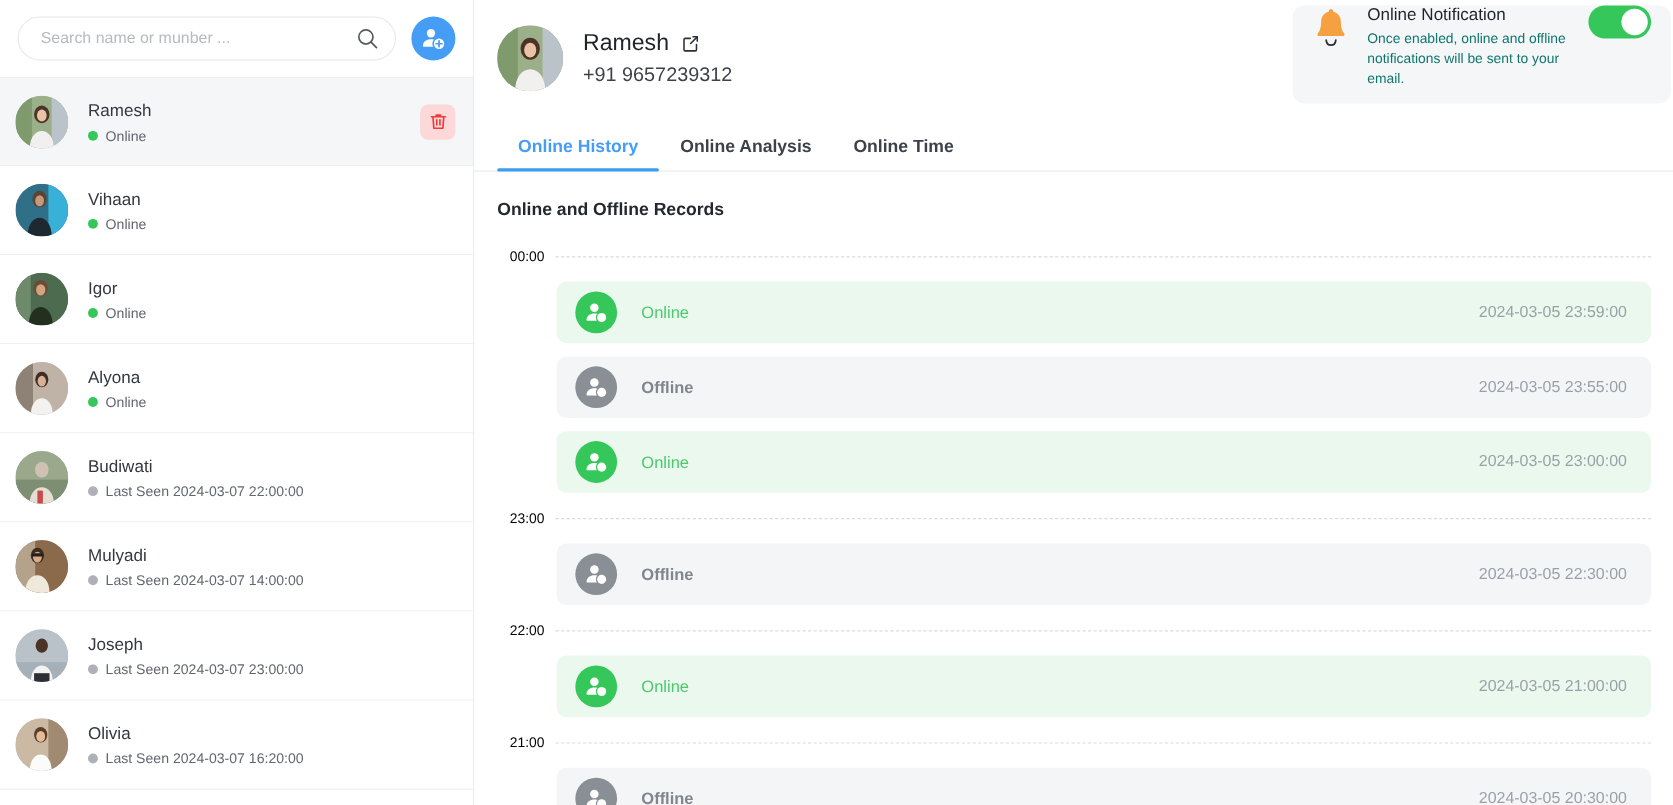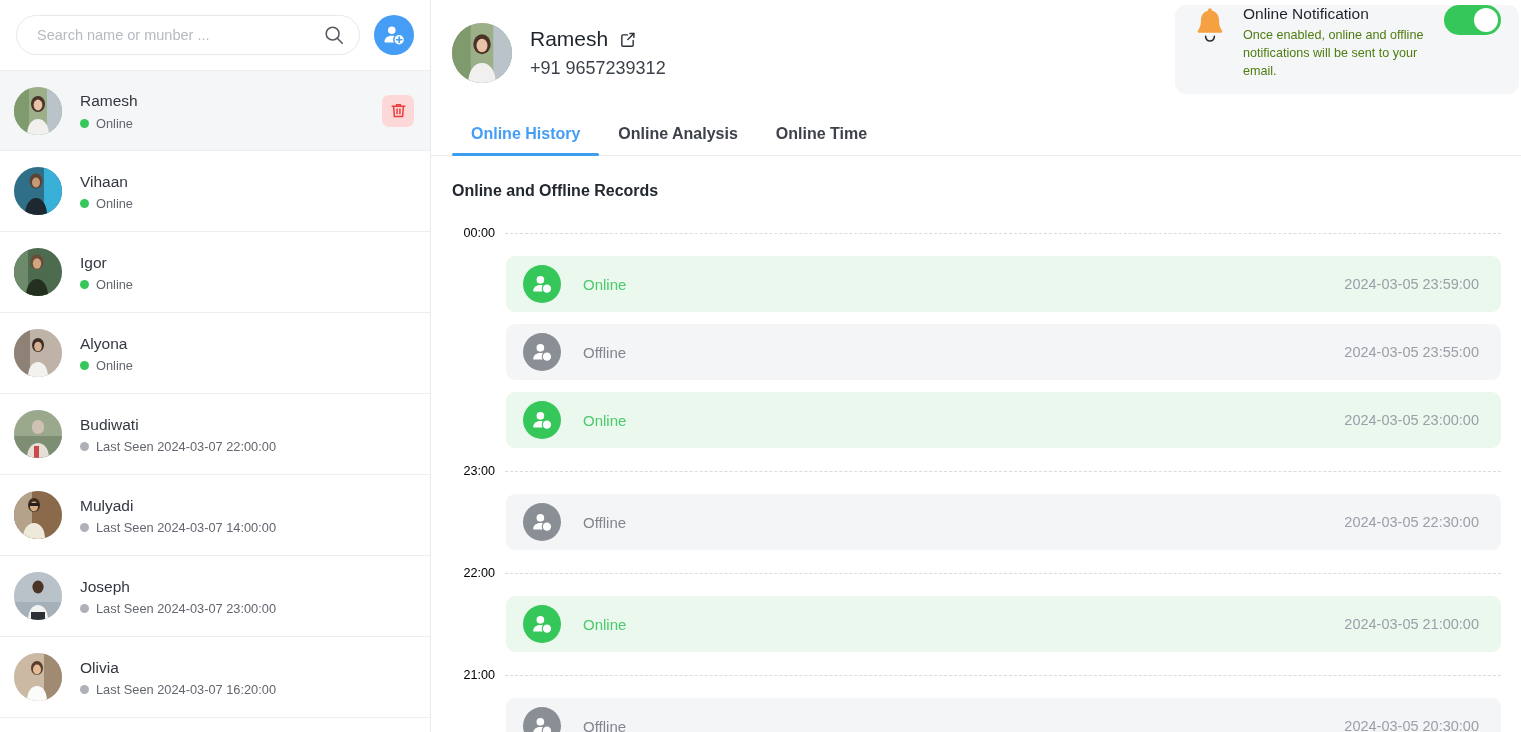--- a/index.html
+++ b/index.html
@@ -116,21 +116,21 @@
     width: 344px; height: 89px;
     background: #f5f6f8;
     border-radius: 11px;
     display: flex; align-items: flex-start;
     padding: 0 18px 0 16px;
     gap: 14px;
   }
   .bell { width: 38px; height: 42px; flex: 0 0 38px; display:block; }
   .notify-text { flex: 1 1 auto; }
   .notify-title { font-size: 15.5px; color: #1f242c; margin-bottom: 4px; }
-  .notify-desc { font-size: 12.6px; color: #4d7c0f; line-height: 1.42; }
+  .notify-desc { font-size: 12.6px; color: #0f766e; line-height: 1.42; }
   .toggle {
     width: 57px; height: 30px; flex: 0 0 57px;
     border-radius: 15px; background: #35c759;
     position: relative; cursor: pointer;
   }
   .toggle .knob {
     position: absolute; top: 3px; right: 3px;
     width: 24px; height: 24px; border-radius: 50%;
     background: #fff;
   }
@@ -191,21 +191,21 @@
     width: 38px; height: 38px; flex: 0 0 38px;
     border-radius: 50%;
     display: flex; align-items: center; justify-content: center;
     margin-right: 22px;
   }
   .rec-icon.online { background: #35c759; }
   .rec-icon.offline { background: #8a8f96; }
   .rec-icon svg { width: 22px; height: 22px; display:block; }
   .rec-label { flex: 1 1 auto; font-size: 15px; }
   .rec-label.online { color: #4cc96c; }
-  .rec-label.offline { color: #81868e; }
+  .rec-label.offline { color: #81868e; font-weight: bold; }
   .rec-time { font-size: 14.5px; color: #9aa0a8; }
 </style>
 </head>
 <body>
 
 <div class="app">
 
   <aside class="sidebar">
 
     <div class="search-bar">

